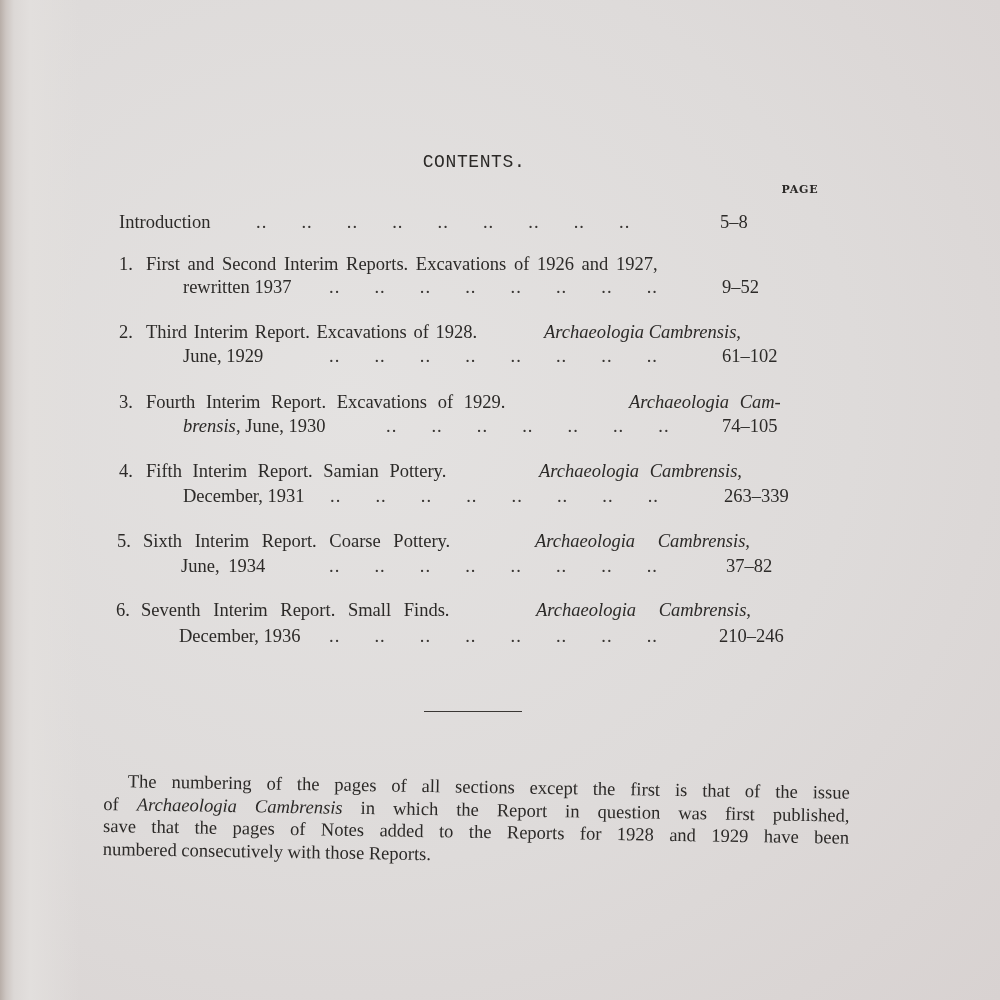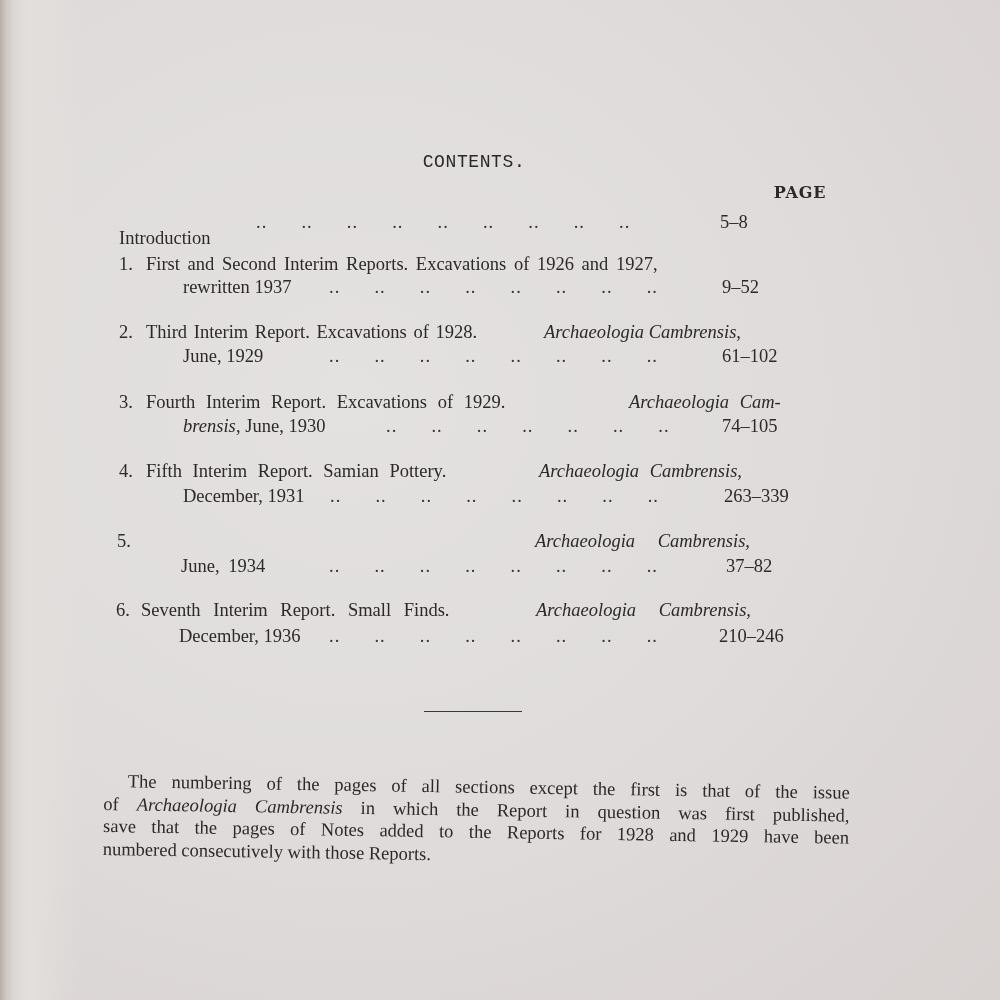--- a/index.html
+++ b/index.html
@@ -33,21 +33,21 @@
       color: #2b2927;
     }
     .page-col-head {
       position: absolute;
       left: 770px;
       top: 183px;
       width: 60px;
       text-align: center;
       font-family: "DejaVu Serif", serif;
       font-weight: bold;
-      font-size: 16px;
+      font-size: 11px;
       letter-spacing: 0.8px;
       color: #2b2927;
     }
     .toc-line {
       position: absolute;
       left: 0;
       width: 1000px;
       height: 24px;
       font-family: "Liberation Serif", serif;
       font-size: 18.5px;
@@ -100,21 +100,21 @@
 </head>
 <body>
 
 <div class="page">
 
   <div class="title">CONTENTS.</div>
 
   <div class="page-col-head">PAGE</div>
 
   <div class="toc-line" style="top:210px;">
-    <span class="text" style="left:119px;margin-top:16px;">Introduction</span>
+    <span class="text" style="left:119px;">Introduction</span>
     <span class="leader" style="left:256px;">.. .. .. .. .. .. .. .. ..</span>
     <span class="pgwrap" style="left:720px;">5–8</span>
   </div>
 
   <div class="toc-line" style="top:252px;">
     <span class="text" style="left:119px;">1.</span>
     <span class="text" style="left:146px; word-spacing:3px;">First and Second Interim Reports. Excavations of 1926 and 1927,</span>
   </div>
   <div class="toc-line" style="top:275px;">
     <span class="text" style="left:183px;">rewritten 1937</span>
@@ -151,20 +151,21 @@
     <span class="text it" style="left:539px; word-spacing:6px;">Archaeologia Cambrensis,</span>
   </div>
   <div class="toc-line" style="top:484px;">
     <span class="text" style="left:183px;">December, 1931</span>
     <span class="leader" style="left:330px;">.. .. .. .. .. .. .. ..</span>
     <span class="pgwrap" style="left:724px;">263–339</span>
   </div>
 
   <div class="toc-line" style="top:529px;">
     <span class="text" style="left:117px;">5.</span>
+    <span class="text" style="left:143px; word-spacing:8px;">Sixth Interim Report. Coarse Pottery.</span>
     <span class="text it" style="left:535px; word-spacing:18px;">Archaeologia Cambrensis,</span>
   </div>
   <div class="toc-line" style="top:554px;">
     <span class="text" style="left:181px; word-spacing:4px;">June, 1934</span>
     <span class="leader" style="left:329px;">.. .. .. .. .. .. .. ..</span>
     <span class="pgwrap" style="left:726px;">37–82</span>
   </div>
 
   <div class="toc-line" style="top:598px;">
     <span class="text" style="left:116px;">6.</span>

